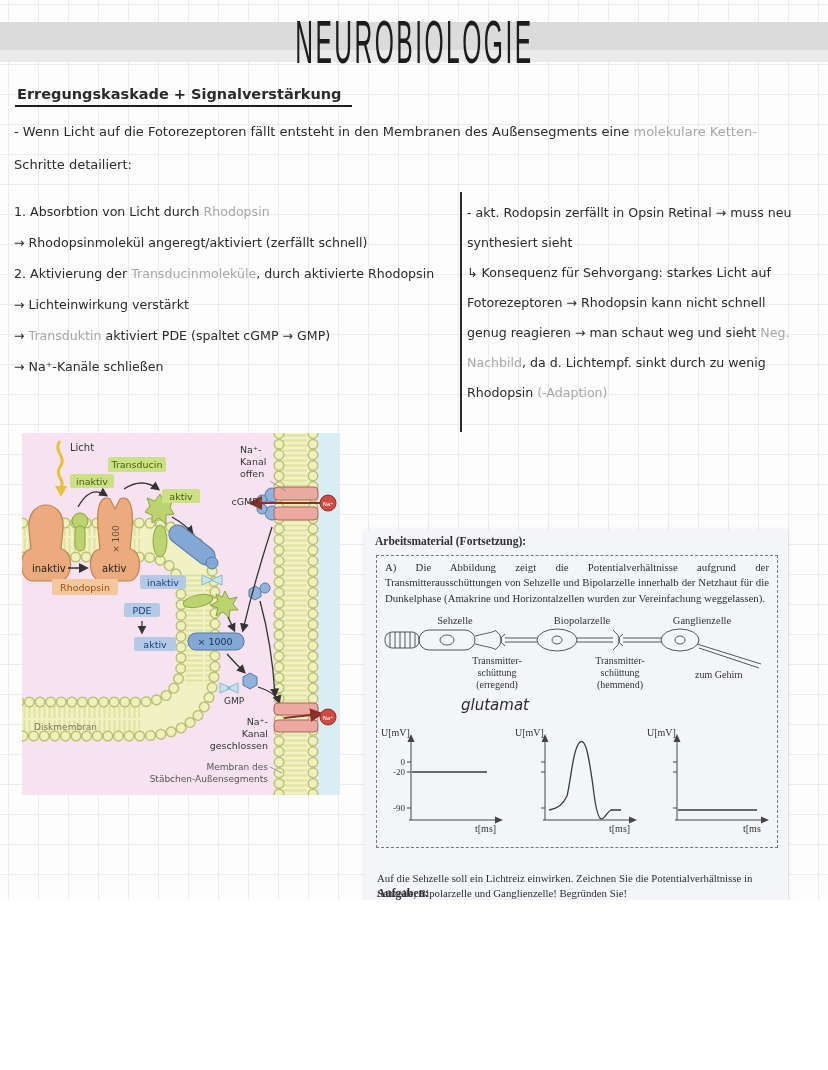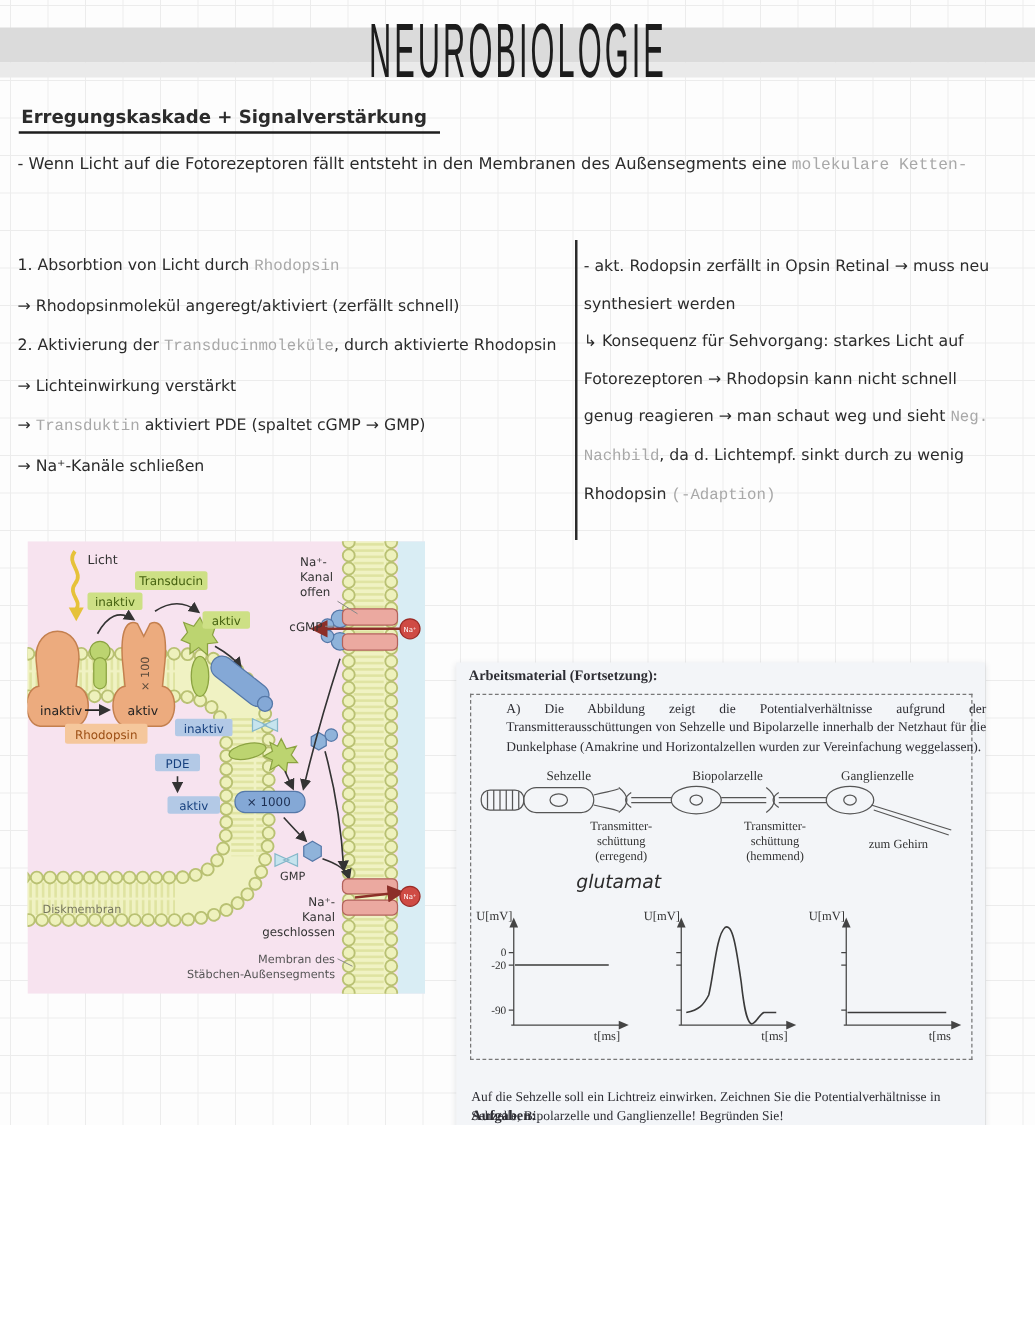--- a/index.html
+++ b/index.html
@@ -14,64 +14,65 @@
   .title-wrap{position:absolute;left:0;top:8px;width:828px;text-align:center;}
   .title-wrap span{display:inline-block;transform:scale(0.82,2.05);transform-origin:center top;
     font-size:30px;letter-spacing:3px;font-weight:400;color:#1c1c1c;font-family:"Liberation Sans",sans-serif;}
   .heading{position:absolute;left:15px;top:86px;font-size:14.5px;font-weight:700;
     border-bottom:2px solid #1e1e1e;padding:0 10px 3px 2px;text-align:center;}
   .intro{position:absolute;left:14px;top:116px;width:808px;font-size:13px;line-height:32.5px;white-space:nowrap;}
   .col-left{position:absolute;left:14px;top:196px;width:446px;font-size:12.6px;line-height:31px;white-space:nowrap;}
   .divider{position:absolute;left:460px;top:192px;width:2px;height:240px;background:#2b2b2b;}
   .col-right{position:absolute;left:467px;top:198px;width:358px;font-size:12.6px;line-height:30px;white-space:nowrap;}
   .reg-title{display:inline-block;background:#dcdcdc;padding:0 8px 1px 2px;font-weight:700;}
-  .gy{color:#a8a8a8;font-family:Liberation Mono, monospace;}
+  .gy{color:#a8a8a8;}
   .bio-diagram{position:absolute;left:22px;top:433px;width:318px;height:362px;}
   .bio-diagram svg{display:block;}
   .worksheet{position:absolute;left:365px;top:530px;width:423px;height:494px;background:#f3f5f8;
     box-shadow:0 1px 5px rgba(60,70,90,.15);font-family:"Liberation Serif",serif;color:#2e2e34;}
   .ws-header{position:absolute;left:10px;top:5px;font-weight:700;font-size:11.5px;text-align:right;}
   .ws-box{position:absolute;left:11px;top:25px;width:400px;height:291px;border:1.3px dashed #777;}
-  .ws-para{position:absolute;left:8px;top:4px;width:384px;font-size:10.8px;line-height:1.42;text-align:justify;margin-left:20px;}
+  .ws-para{position:absolute;left:8px;top:4px;width:384px;font-size:10.8px;line-height:1.42;text-align:justify;}
   .ws-aufg-title{position:absolute;left:12px;top:325px;font-weight:700;font-size:11.5px;margin-top:32px;}
   .ws-aufg-text{position:absolute;left:12px;top:341px;width:400px;font-size:10.8px;line-height:1.4;}
   .graph{position:absolute;width:132px;height:110px;}
   svg text{font-family:"Liberation Serif",serif;}
   .bio-diagram svg text{font-family:"DejaVu Sans",sans-serif;}
   .hand-note{font-family:"DejaVu Sans",sans-serif;font-style:italic;}
 </style>
 </head>
 <body>
 
 <div class="page">
 
   <div class="band1"></div>
   <div class="band2"></div>
   <div class="title-wrap"><span>NEUROBIOLOGIE</span></div>
 
   <div class="heading">Erregungskaskade + Signalverstärkung</div>
 
   <div class="intro">
     <div><span>- Wenn Licht auf die Fotorezeptoren fällt entsteht in den Membranen des Außensegments eine </span><span class="gy">molekulare Ketten-</span></div>
+    <div>Schritte detailiert:</div>
   </div>
 
   <div class="col-left">
     <div><span>1. Absorbtion von Licht durch </span><span class="gy">Rhodopsin</span></div>
     <div><span>→ Rhodopsinmolekül angeregt/aktiviert (zerfällt schnell)</span></div>
     <div><span>2. Aktivierung der </span><span class="gy">Transducinmoleküle</span><span>, durch aktivierte Rhodopsin</span></div>
     <div><span>→ Lichteinwirkung verstärkt</span></div>
     <div><span>→ </span><span class="gy">Transduktin</span><span> aktiviert PDE (spaltet cGMP → GMP)</span></div>
     <div><span>→ Na⁺-Kanäle schließen</span></div>
   </div>
 
   <div class="divider"></div>
 
   <div class="col-right">
     <div><span>- akt. Rodopsin zerfällt in Opsin Retinal → muss neu</span></div>
-    <div><span>synthesiert werden</span></div>
+    <div><span>synthesiert sieht</span></div>
     <div><span>↳ Konsequenz für Sehvorgang: starkes Licht auf</span></div>
     <div><span>Fotorezeptoren → Rhodopsin kann nicht schnell</span></div>
     <div><span>genug reagieren → man schaut weg und sieht </span><span class="gy">Neg.</span></div>
     <div><span class="gy">Nachbild</span><span>, da d. Lichtempf. sinkt durch zu wenig</span></div>
     <div><span>Rhodopsin </span><span class="gy">(-Adaption)</span></div>
   </div>
 
   <div class="bio-diagram">
     <svg width="318" height="362" viewBox="0 0 318 362">
       <defs>

